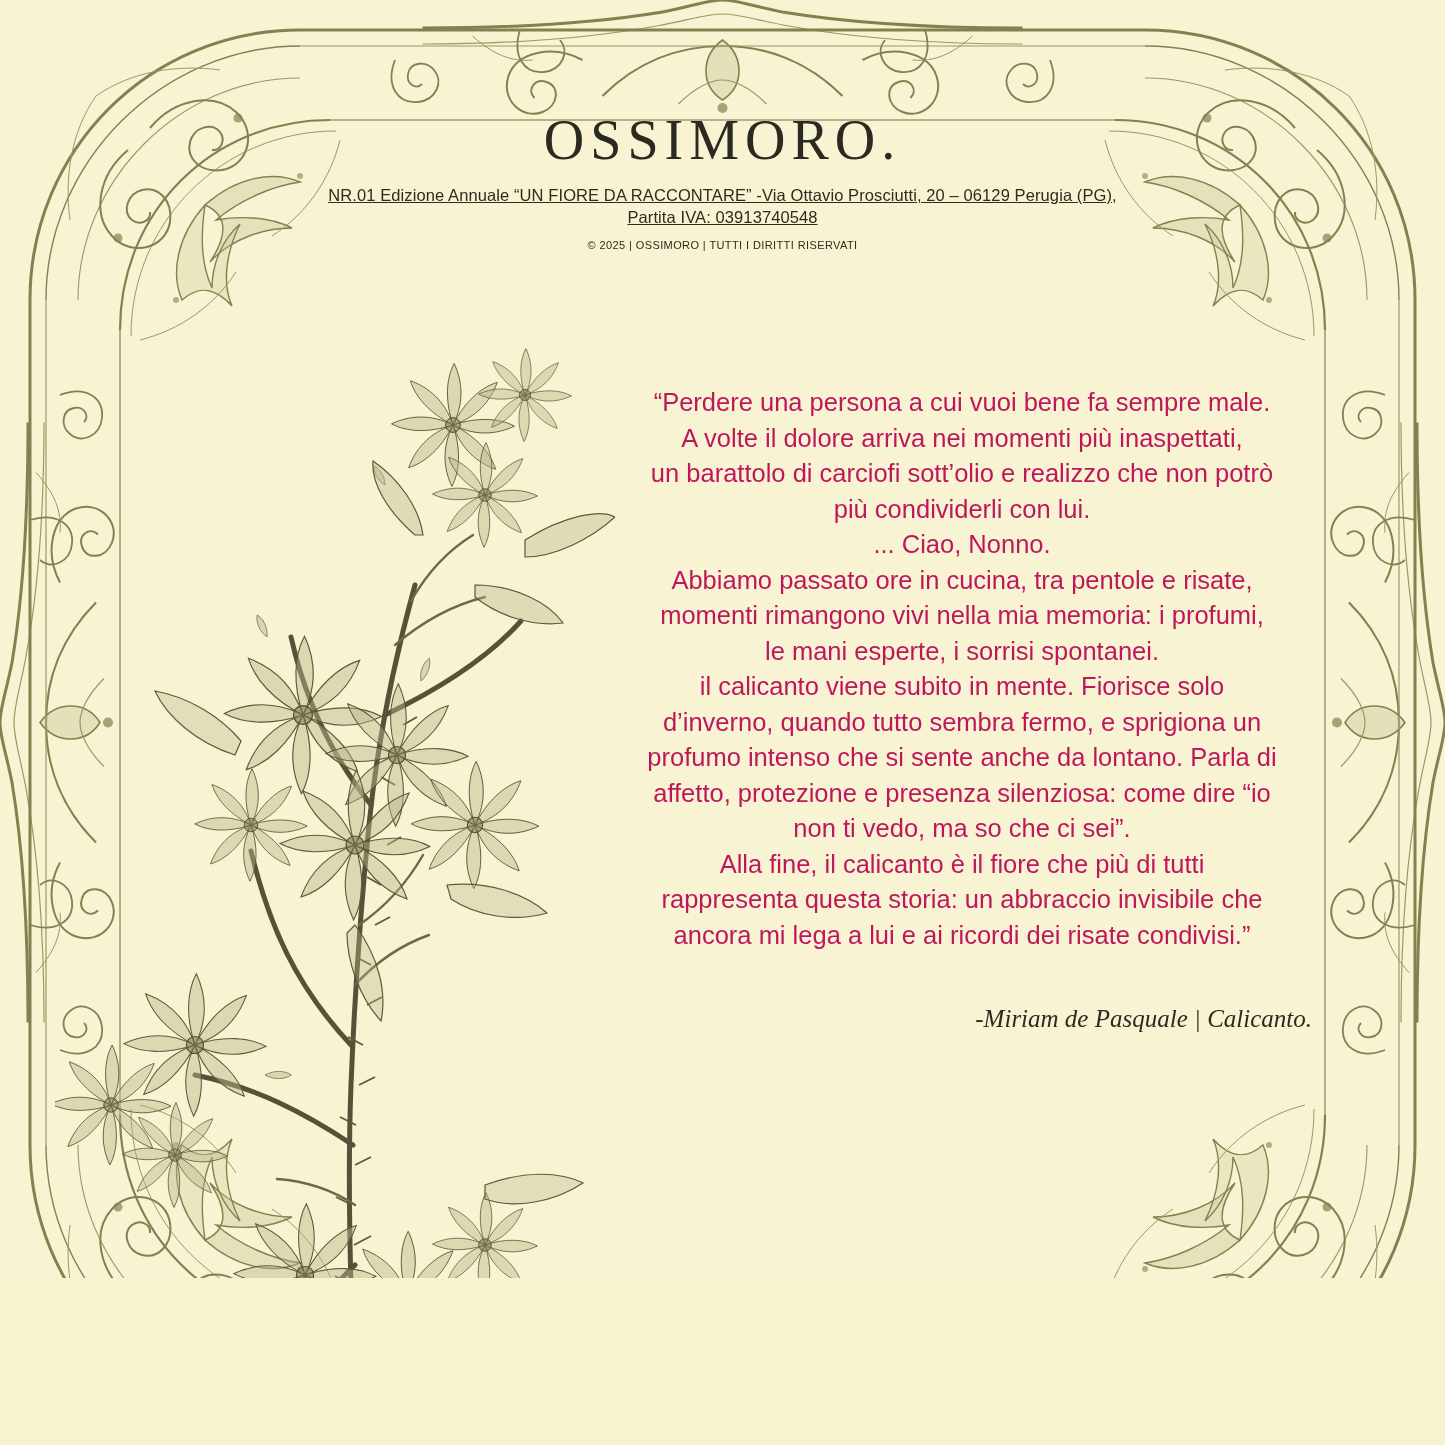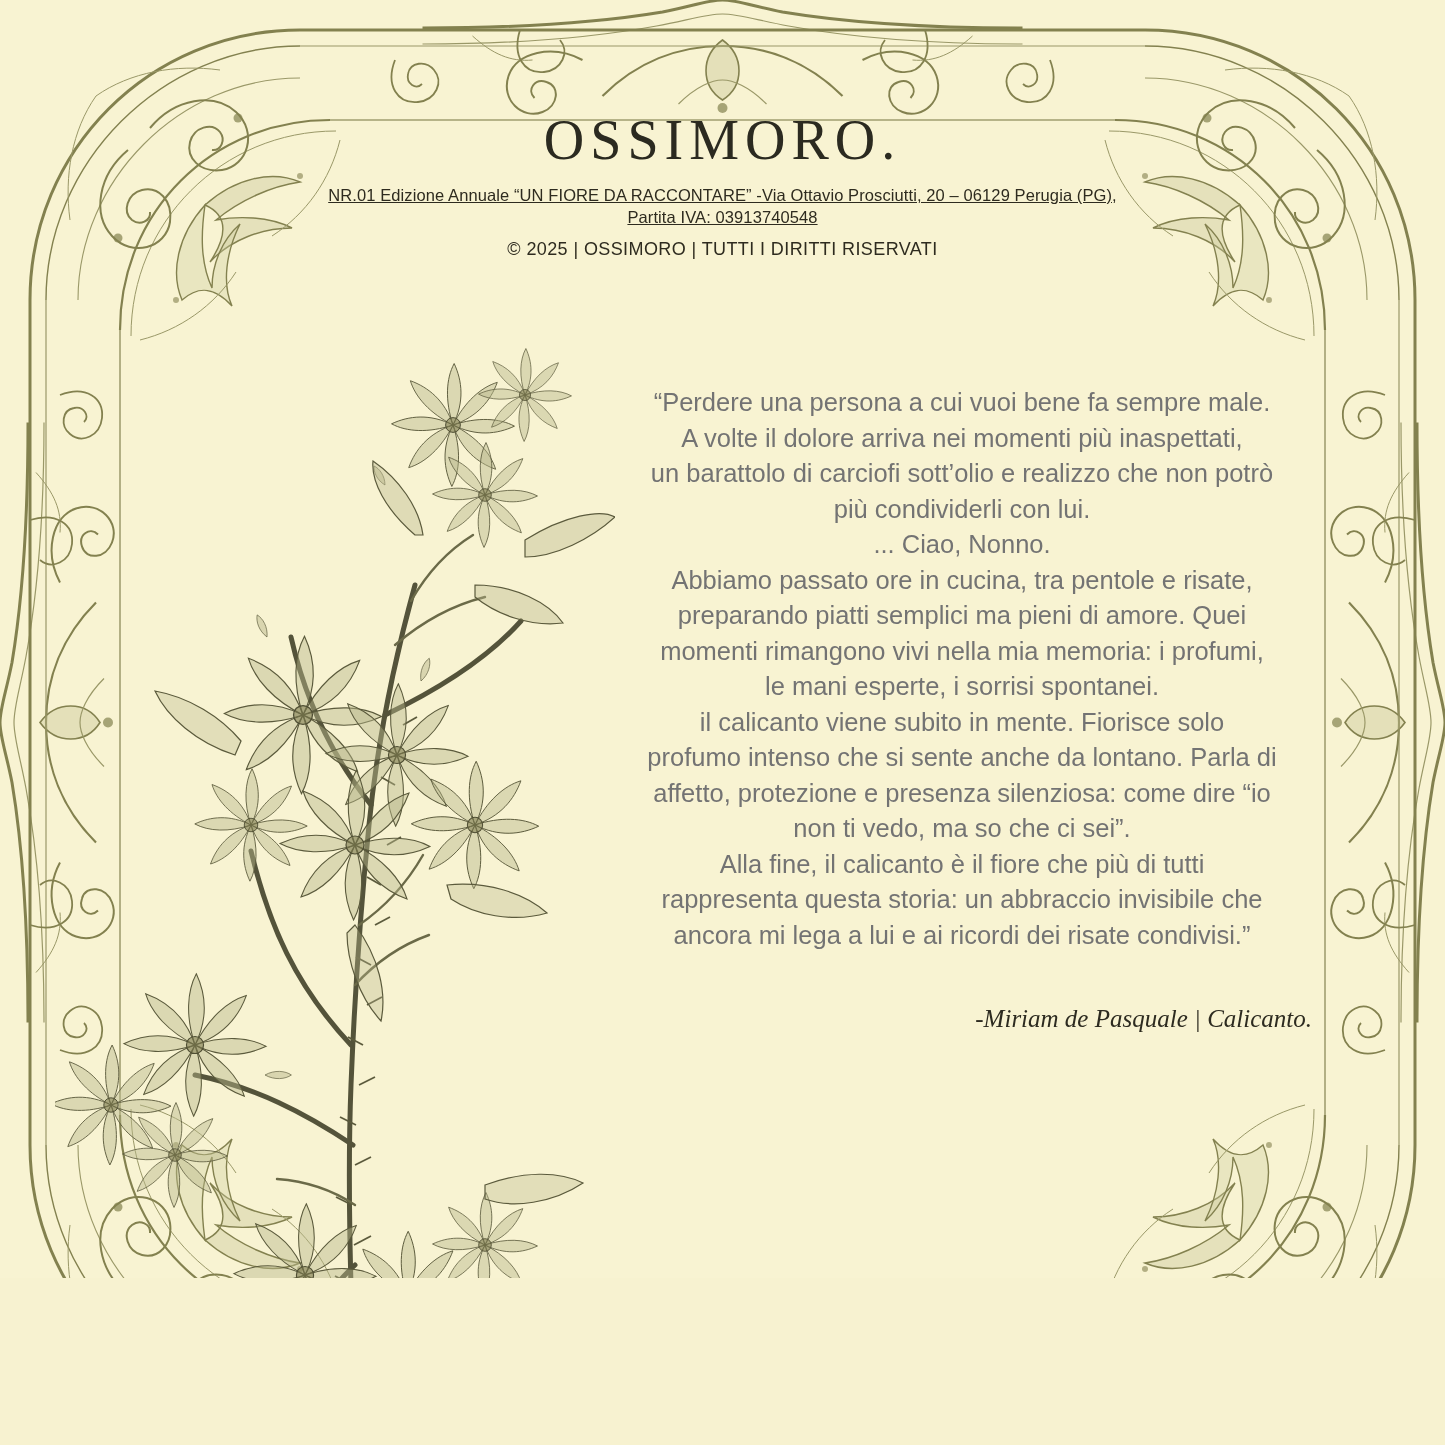--- a/index.html
+++ b/index.html
@@ -47,21 +47,21 @@
     font-family: "Liberation Sans", sans-serif;
     font-size: 16.5px;
     line-height: 1.35;
     color: #2e2b1f;
     letter-spacing: 0.1px;
     text-decoration: underline;
   }
   .copyright {
     margin-top: 10px;
     font-family: "Liberation Sans", sans-serif;
-    font-size: 18px;
+    font-size: 11px;
     letter-spacing: 0.4px;
     color: #2e2b1f;
   }
 
   
   #botanical {
     position: absolute;
     left: 55px;
     top: 285px;
     width: 560px;
@@ -74,21 +74,21 @@
     position: absolute;
     left: 612px;
     top: 385px;
     width: 700px;
     text-align: center;
   }
   .quote-line {
     font-family: "Liberation Sans", sans-serif;
     font-size: 25.5px;
     line-height: 35.5px;
-    color: #737373;
+    color: #be185d;
     white-space: nowrap;
   }
   .attribution {
     margin-top: 52px;
     text-align: right;
     font-family: "Liberation Serif", serif;
     font-style: italic;
     font-size: 25px;
     color: #2d2b20;
   }
@@ -334,24 +334,24 @@
     </g>
   </svg>
 
   <div class="quote-block">
     <div class="quote-line">“Perdere una persona a cui vuoi bene fa sempre male.</div>
     <div class="quote-line">A volte il dolore arriva nei momenti più inaspettati,</div>
     <div class="quote-line">un barattolo di carciofi sott’olio e realizzo che non potrò</div>
     <div class="quote-line">più condividerli con lui.</div>
     <div class="quote-line">... Ciao, Nonno.</div>
     <div class="quote-line">Abbiamo passato ore in cucina, tra pentole e risate,</div>
-    <div class="quote-line">preparando piatti semplici ma pieni di amore. Quei</div>
     <div class="quote-line">momenti rimangono vivi nella mia memoria: i profumi,</div>
     <div class="quote-line">le mani esperte, i sorrisi spontanei.</div>
     <div class="quote-line">il calicanto viene subito in mente. Fiorisce solo</div>
+    <div class="quote-line">d’inverno, quando tutto sembra fermo, e sprigiona un</div>
     <div class="quote-line">profumo intenso che si sente anche da lontano. Parla di</div>
     <div class="quote-line">affetto, protezione e presenza silenziosa: come dire “io</div>
     <div class="quote-line">non ti vedo, ma so che ci sei”.</div>
     <div class="quote-line">Alla fine, il calicanto è il fiore che più di tutti</div>
     <div class="quote-line">rappresenta questa storia: un abbraccio invisibile che</div>
     <div class="quote-line">ancora mi lega a lui e ai ricordi dei risate condivisi.”</div>
     <div class="attribution">-Miriam de Pasquale | Calicanto.</div>
   </div>
 
 </div>

